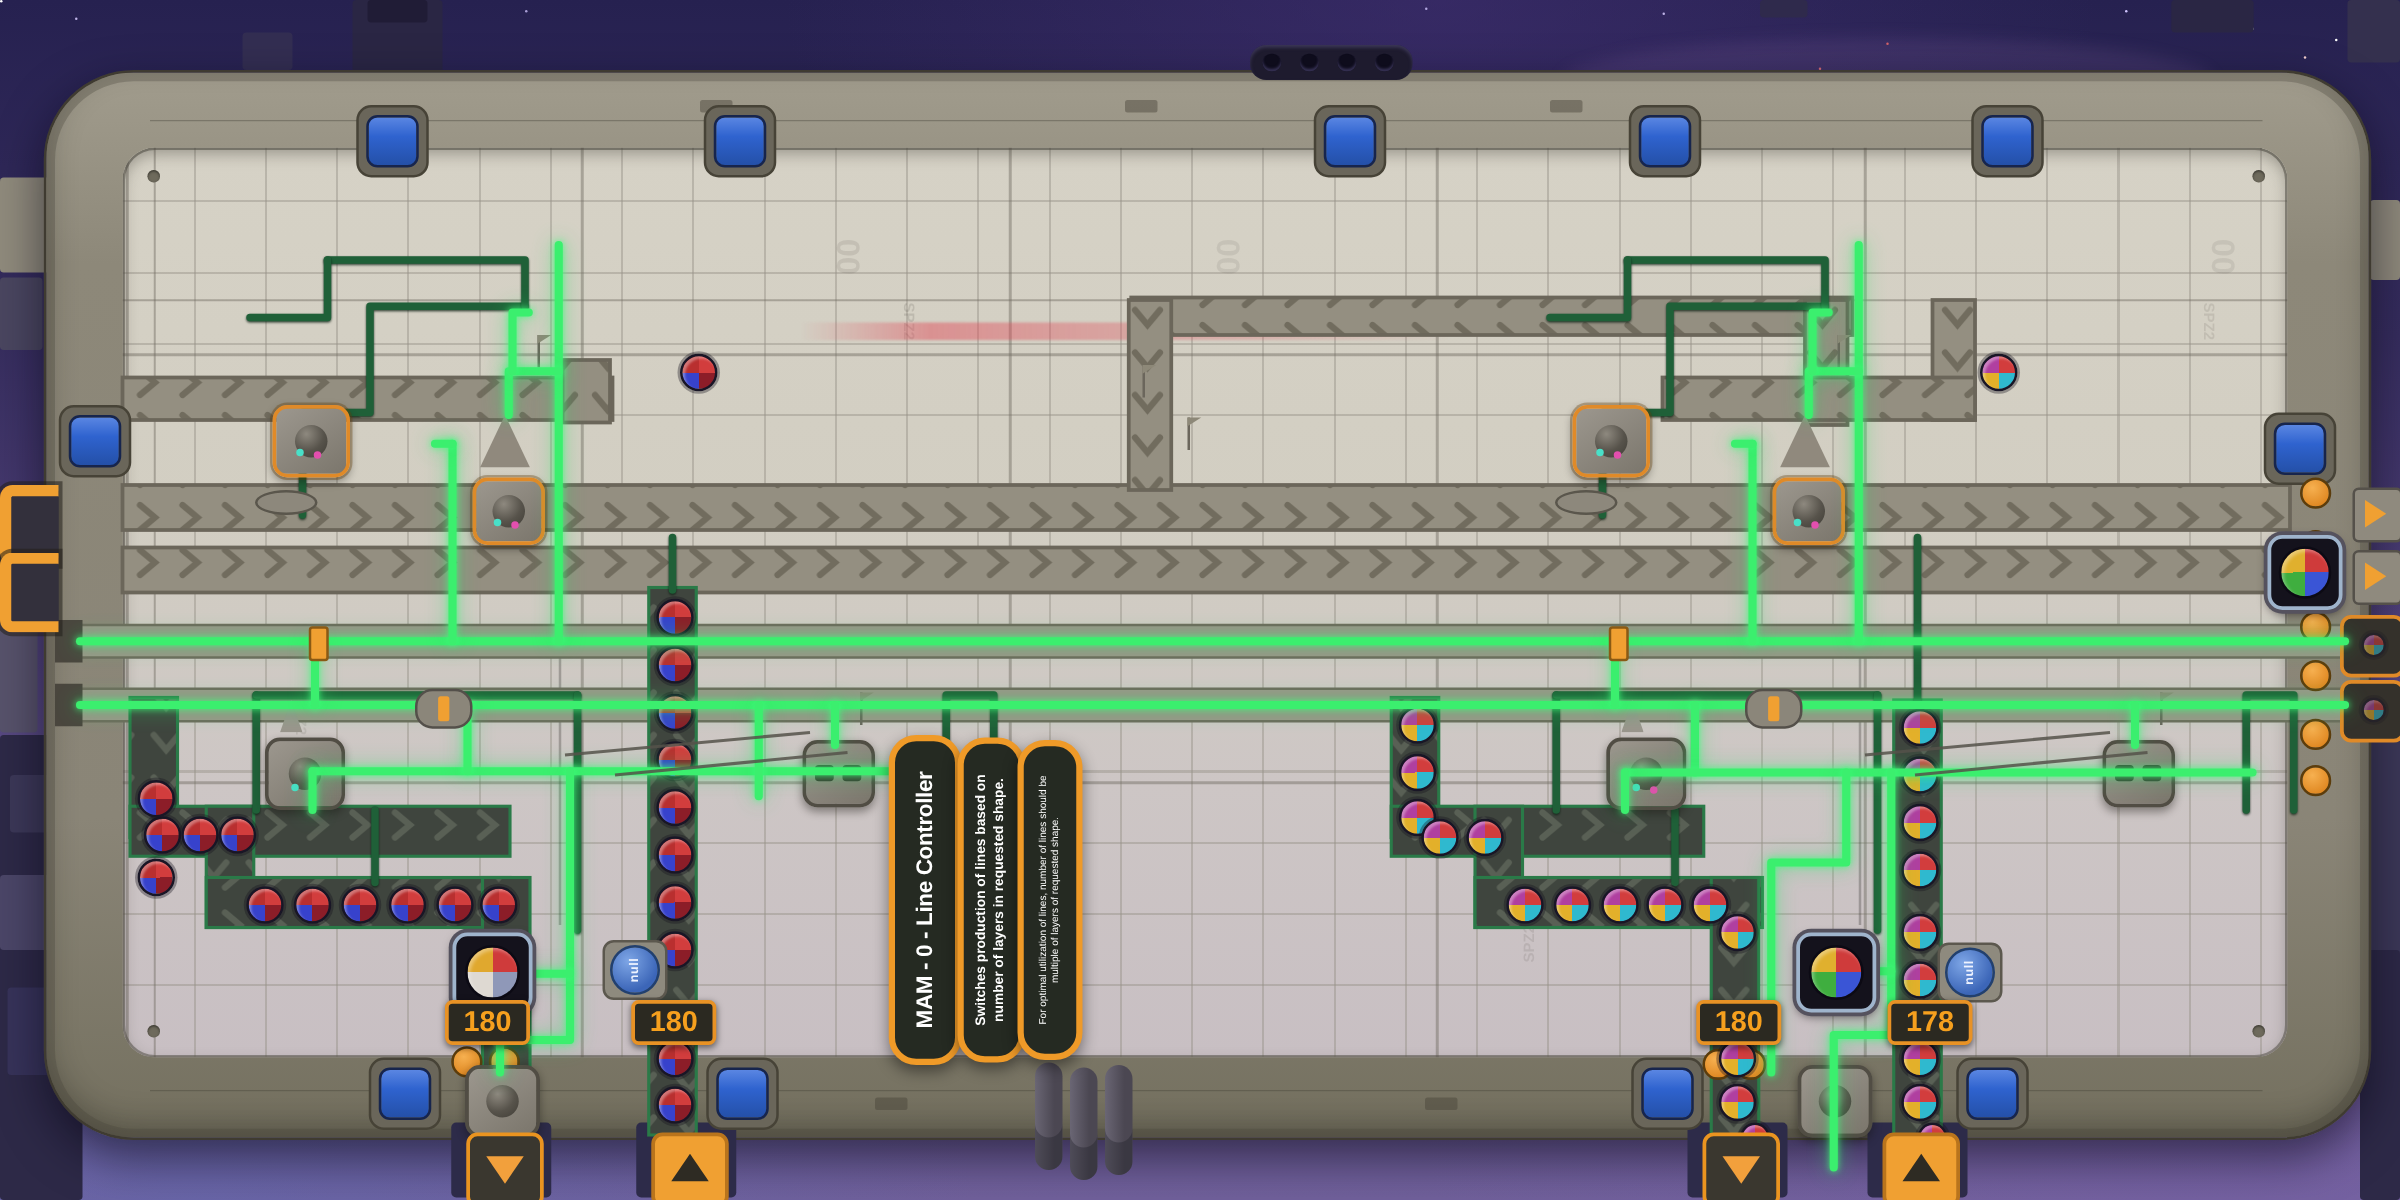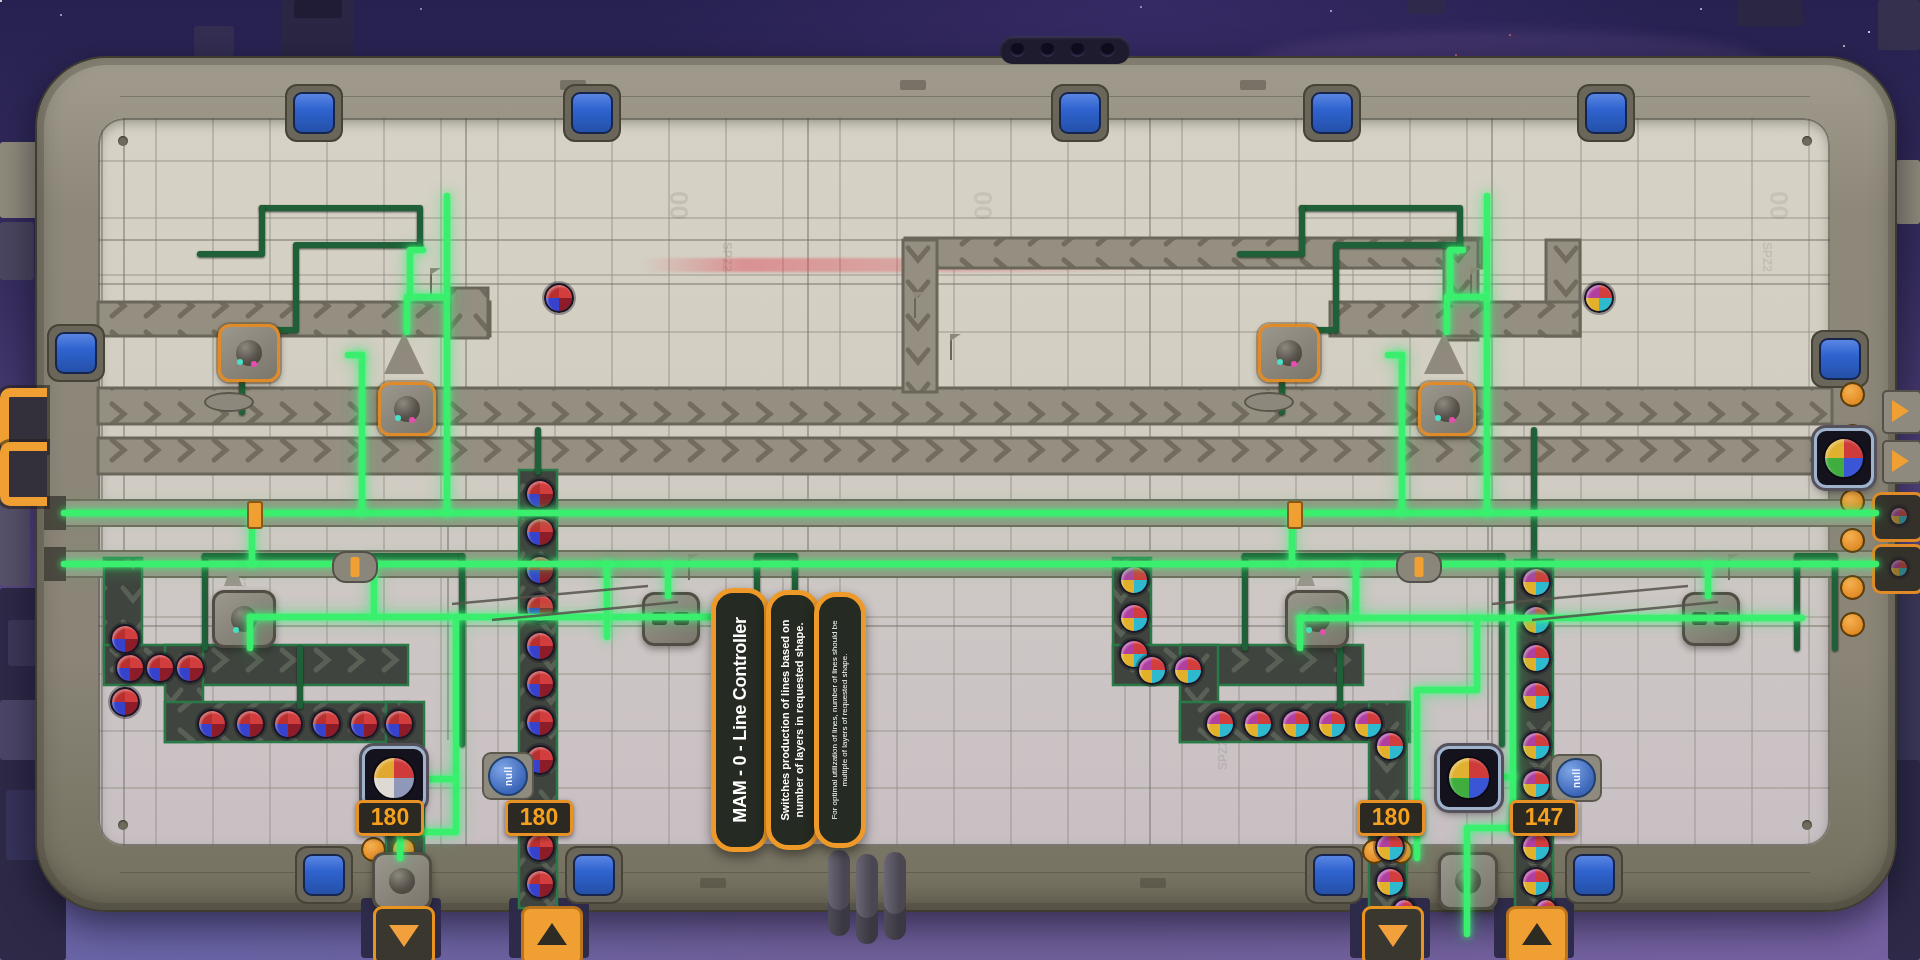--- a/index.html
+++ b/index.html
@@ -491,21 +491,21 @@
   <div class="display" style="left:1437px;top:746px;width:58px;height:58px">
     <div class="screen-coin" style="width: 40px; height: 40px; background: conic-gradient(rgb(207, 59, 59) 0deg, rgb(207, 59, 59) 25%, rgb(58, 85, 214) 25%, rgb(58, 85, 214) 50%, rgb(63, 174, 63) 50%, rgb(63, 174, 63) 75%, rgb(224, 176, 46) 75%, rgb(224, 176, 46) 100%);"></div>
   </div>
   <div class="display" style="left:1814px;top:428px;width:54px;height:54px">
     <div class="screen-coin" style="width: 38px; height: 38px; background: conic-gradient(rgb(207, 59, 59) 0deg, rgb(207, 59, 59) 25%, rgb(58, 85, 214) 25%, rgb(58, 85, 214) 50%, rgb(63, 174, 63) 50%, rgb(63, 174, 63) 75%, rgb(224, 176, 46) 75%, rgb(224, 176, 46) 100%);"></div>
   </div>
 
   <div class="badge" style="left:356px;top:800px">180</div>
   <div class="badge" style="left:505px;top:800px">180</div>
   <div class="badge" style="left:1357px;top:800px">180</div>
-  <div class="badge" style="left:1510px;top:800px">147</div>
+  <div class="badge" style="left:1510px;top:800px">178</div>
 
   <div class="signal" style="left:482px;top:752px">
     <div class="orb"></div>
     <div class="txt">null</div>
   </div>
   <div class="signal" style="left:1550px;top:754px">
     <div class="orb"></div>
     <div class="txt">null</div>
   </div>
 

